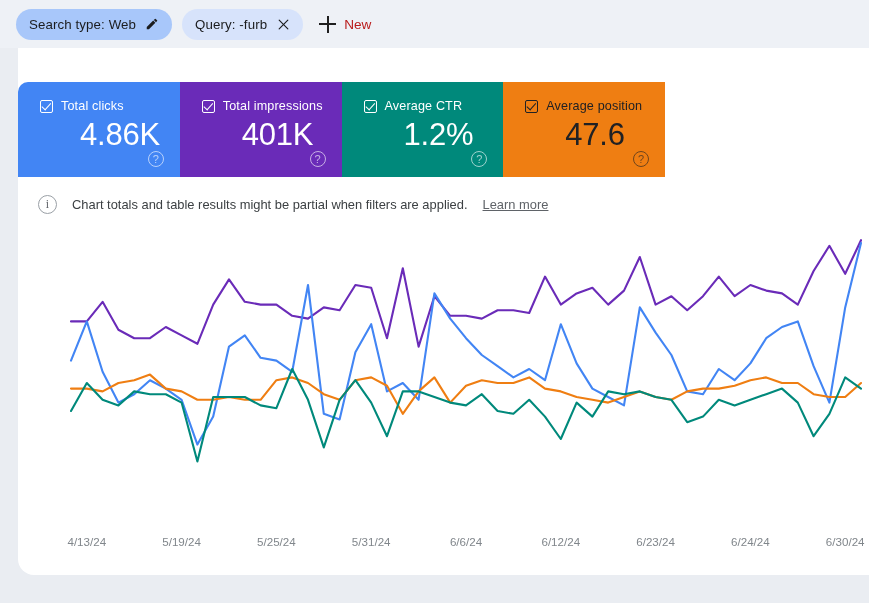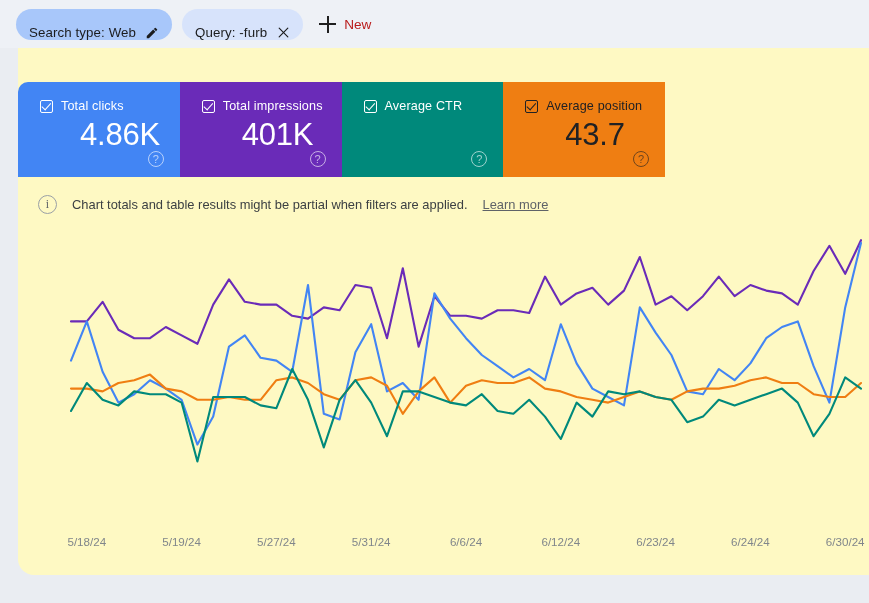--- a/index.html
+++ b/index.html
@@ -12,21 +12,21 @@
   #app { position: relative; width: 869px; height: 603px; background: #eaedf2; }
 
   
   .filterbar {
     position: absolute; left: 0; top: 0; width: 869px; height: 48px;
     background: #eef1f6;
     display: flex; align-items: center; gap: 10px;
     padding-left: 16px;
   }
   .chip {
-    display: flex; align-items: flex-end; gap: 9px;
+    display: flex; align-items: center; gap: 9px;
     height: 31px; padding: 0 13px;
     border-radius: 16px;
     font-size: 13.3px; color: #1b1c1e;
     white-space: nowrap; cursor: pointer;
     letter-spacing: 0.1px;
   }
   .chip.active { background: #a8c7fa; }
   .chip.plain  { background: #d7e3fb; }
   .chip-icon { display: inline-flex; align-items: center; justify-content: center; width: 14px; height: 14px; }
   .chip-icon svg { display: block; }
@@ -37,21 +37,21 @@
   }
   .plus { width: 17px; height: 17px; position: relative; }
   .plus::before, .plus::after { content: ""; position: absolute; background: #1f1f1f; }
   .plus::before { left: 0; top: 7.5px; width: 17px; height: 2px; }
   .plus::after  { top: 0; left: 7.5px; height: 17px; width: 2px; }
 
   
   .panel {
     position: absolute; left: 18px; top: 48px;
     width: 851px; height: 527px;
-    background: #fef9c3;
+    background: #ffffff;
     border-bottom-left-radius: 16px;
   }
 
   
   .cards {
     position: absolute; left: 0px; top: 34px;
     display: flex; width: 647px; height: 95px;
     border-top-left-radius: 10px;
     overflow: hidden;
   }
@@ -153,50 +153,51 @@
           <span class="card-label">Total impressions</span>
         </div>
         <div class="card-value">401K</div>
         <div class="help">?</div>
       </div>
       <div class="card light" style="background:#00897b">
         <div class="card-head">
           <span class="cbox"></span>
           <span class="card-label">Average CTR</span>
         </div>
+        <div class="card-value">1.2%</div>
         <div class="help">?</div>
       </div>
       <div class="card dark" style="background:#ef7e12">
         <div class="card-head">
           <span class="cbox"></span>
           <span class="card-label">Average position</span>
         </div>
-        <div class="card-value">43.7</div>
+        <div class="card-value">47.6</div>
         <div class="help">?</div>
       </div>
     </div>
 
     <div class="note">
       <span class="info-ic">i</span>
       <span>Chart totals and table results might be partial when filters are applied.</span>
       <a href="#">Learn more</a>
     </div>
 
     <div class="chart-wrap">
       <svg id="chart-svg" width="851" height="300" viewBox="0 0 851 300">
           <polyline points="53.00,88.40 68.80,88.40 84.60,68.80 100.40,96.80 116.20,105.20 132.00,105.20 147.80,94.00 163.60,102.40 179.40,110.80 195.20,71.60 211.00,46.40 226.80,68.80 242.60,71.60 258.40,71.60 274.20,82.80 290.00,85.60 305.80,74.40 321.60,77.20 337.40,52.00 353.20,54.80 369.00,105.20 384.80,35.20 400.60,113.60 416.40,63.20 432.20,82.80 448.00,82.80 463.80,85.60 479.60,77.20 495.40,77.20 511.20,80.00 527.00,43.60 542.80,71.60 558.60,60.40 574.40,54.80 590.20,71.60 606.00,57.60 621.80,24.00 637.60,71.60 653.40,63.20 669.20,77.20 685.00,63.20 700.80,43.60 716.60,63.20 732.40,52.00 748.20,57.60 764.00,60.40 779.80,71.60 795.60,38.00 811.40,12.80 827.20,40.80 843.00,7.20" fill="none" stroke="#6a2bb8" stroke-width="2.1" stroke-linejoin="round" stroke-linecap="round"></polyline>
           <polyline points="53.00,127.60 68.80,88.40 84.60,138.80 100.40,169.60 116.20,161.20 132.00,147.20 147.80,155.60 163.60,166.80 179.40,211.60 195.20,183.60 211.00,113.60 226.80,102.40 242.60,124.80 258.40,127.60 274.20,138.80 290.00,52.00 305.80,180.80 321.60,186.40 337.40,119.20 353.20,91.20 369.00,158.40 384.80,150.00 400.60,166.80 416.40,60.40 432.20,85.60 448.00,105.20 463.80,122.00 479.60,133.20 495.40,144.40 511.20,136.00 527.00,147.20 542.80,91.20 558.60,130.40 574.40,155.60 590.20,164.00 606.00,172.40 621.80,74.40 637.60,99.60 653.40,122.00 669.20,158.40 685.00,161.20 700.80,136.00 716.60,147.20 732.40,130.40 748.20,105.20 764.00,94.00 779.80,88.40 795.60,133.20 811.40,169.60 827.20,74.40 843.00,10.00" fill="none" stroke="#4285f4" stroke-width="2.1" stroke-linejoin="round" stroke-linecap="round"></polyline>
           <polyline points="53.00,155.60 68.80,155.60 84.60,158.40 100.40,150.00 116.20,147.20 132.00,141.60 147.80,155.60 163.60,158.40 179.40,166.80 195.20,166.80 211.00,164.00 226.80,166.80 242.60,166.80 258.40,147.20 274.20,144.40 290.00,150.00 305.80,161.20 321.60,166.80 337.40,147.20 353.20,144.40 369.00,152.80 384.80,180.80 400.60,158.40 416.40,144.40 432.20,169.60 448.00,152.80 463.80,147.20 479.60,150.00 495.40,150.00 511.20,144.40 527.00,155.60 542.80,158.40 558.60,164.00 574.40,166.80 590.20,169.60 606.00,164.00 621.80,158.40 637.60,164.00 653.40,166.80 669.20,158.40 685.00,155.60 700.80,155.60 716.60,152.80 732.40,147.20 748.20,144.40 764.00,150.00 779.80,150.00 795.60,161.20 811.40,164.00 827.20,164.00 843.00,150.00" fill="none" stroke="#ef7e12" stroke-width="2.1" stroke-linejoin="round" stroke-linecap="round"></polyline>
           <polyline points="53.00,178.00 68.80,150.00 84.60,166.80 100.40,172.40 116.20,158.40 132.00,161.20 147.80,161.20 163.60,169.60 179.40,228.40 195.20,164.00 211.00,164.00 226.80,164.00 242.60,172.40 258.40,175.20 274.20,136.00 290.00,166.80 305.80,214.40 321.60,166.80 337.40,147.20 353.20,169.60 369.00,203.20 384.80,158.40 400.60,158.40 416.40,164.00 432.20,169.60 448.00,172.40 463.80,161.20 479.60,178.00 495.40,180.80 511.20,166.80 527.00,183.60 542.80,206.00 558.60,169.60 574.40,183.60 590.20,158.40 606.00,161.20 621.80,158.40 637.60,164.00 653.40,166.80 669.20,189.20 685.00,183.60 700.80,166.80 716.60,172.40 732.40,166.80 748.20,161.20 764.00,155.60 779.80,169.60 795.60,203.20 811.40,180.80 827.20,144.40 843.00,155.60" fill="none" stroke="#00897b" stroke-width="2.1" stroke-linejoin="round" stroke-linecap="round"></polyline>
         </svg>
     </div>
     <div class="xaxis" id="xaxis">
-        <div class="xtick" style="left: 68.8px;">5/18/24</div>
+        <div class="xtick" style="left: 68.8px;">4/13/24</div>
         <div class="xtick" style="left: 163.6px;">5/19/24</div>
-        <div class="xtick" style="left: 258.4px;">5/27/24</div>
+        <div class="xtick" style="left: 258.4px;">5/25/24</div>
         <div class="xtick" style="left: 353.2px;">5/31/24</div>
         <div class="xtick" style="left: 448px;">6/6/24</div>
         <div class="xtick" style="left: 542.8px;">6/12/24</div>
         <div class="xtick" style="left: 637.6px;">6/23/24</div>
         <div class="xtick" style="left: 732.4px;">6/24/24</div>
         <div class="xtick" style="left: 827.2px;">6/30/24</div>
       </div>
 
   </div>
 </div>

